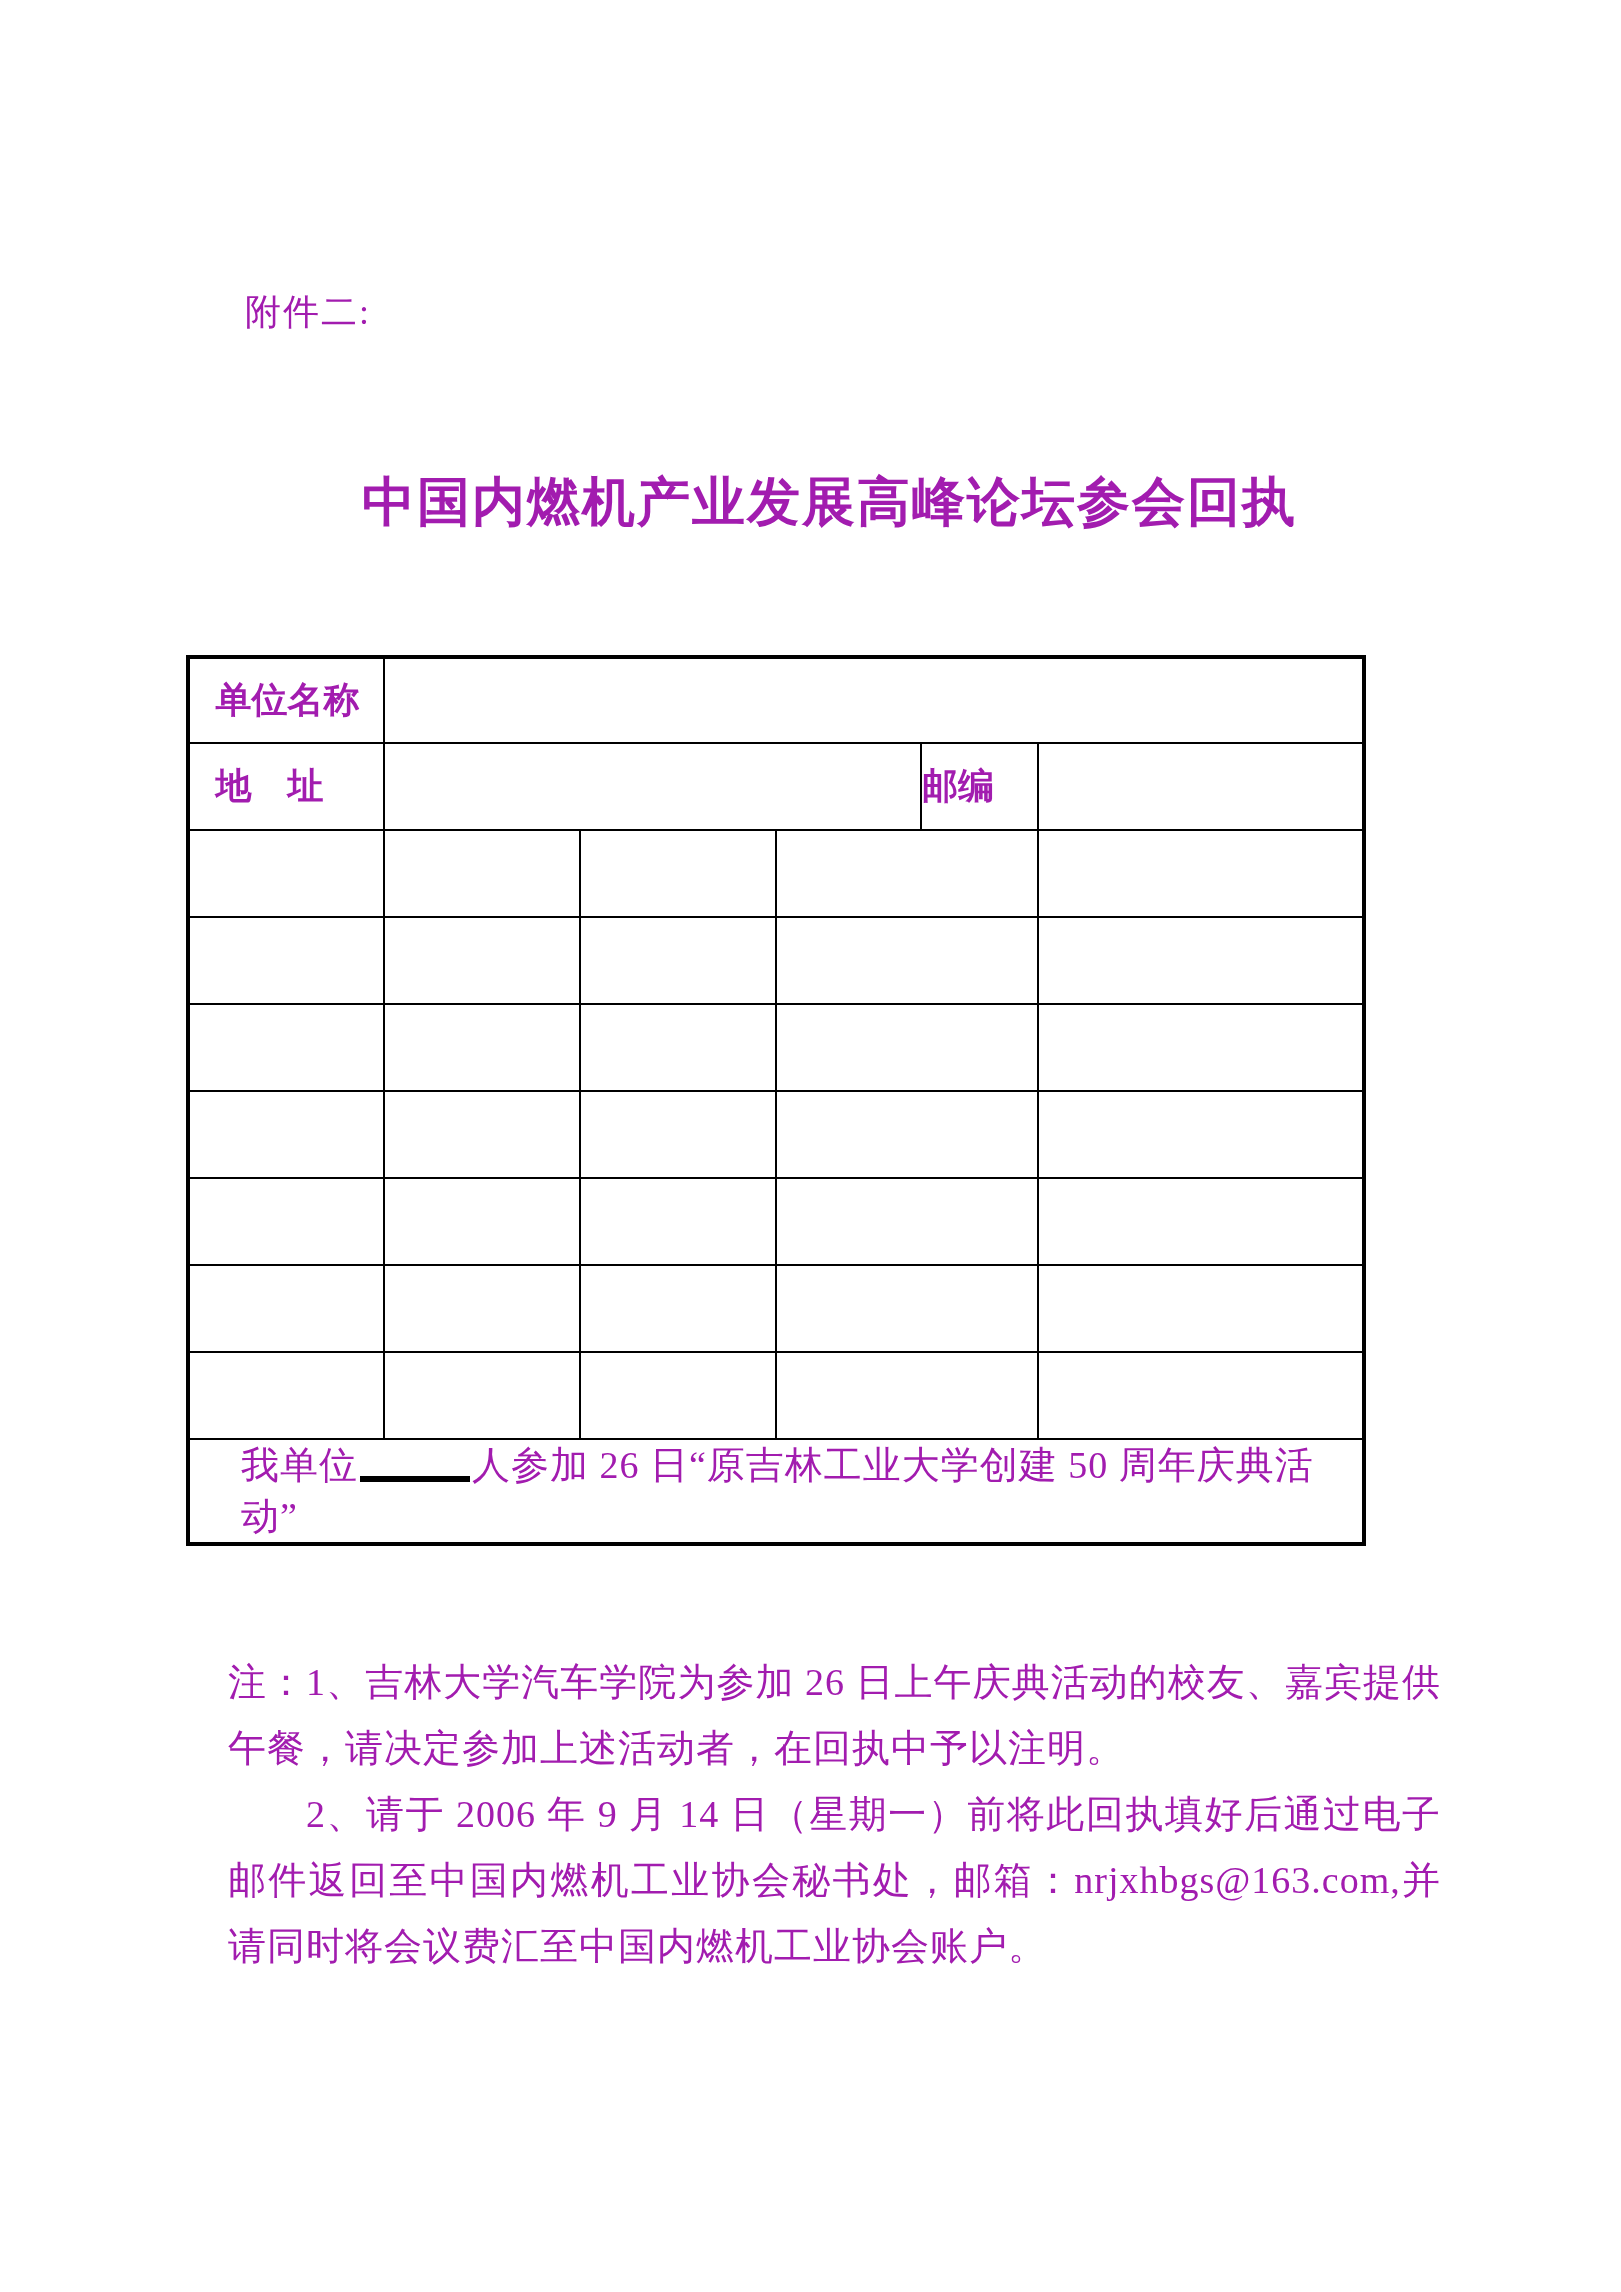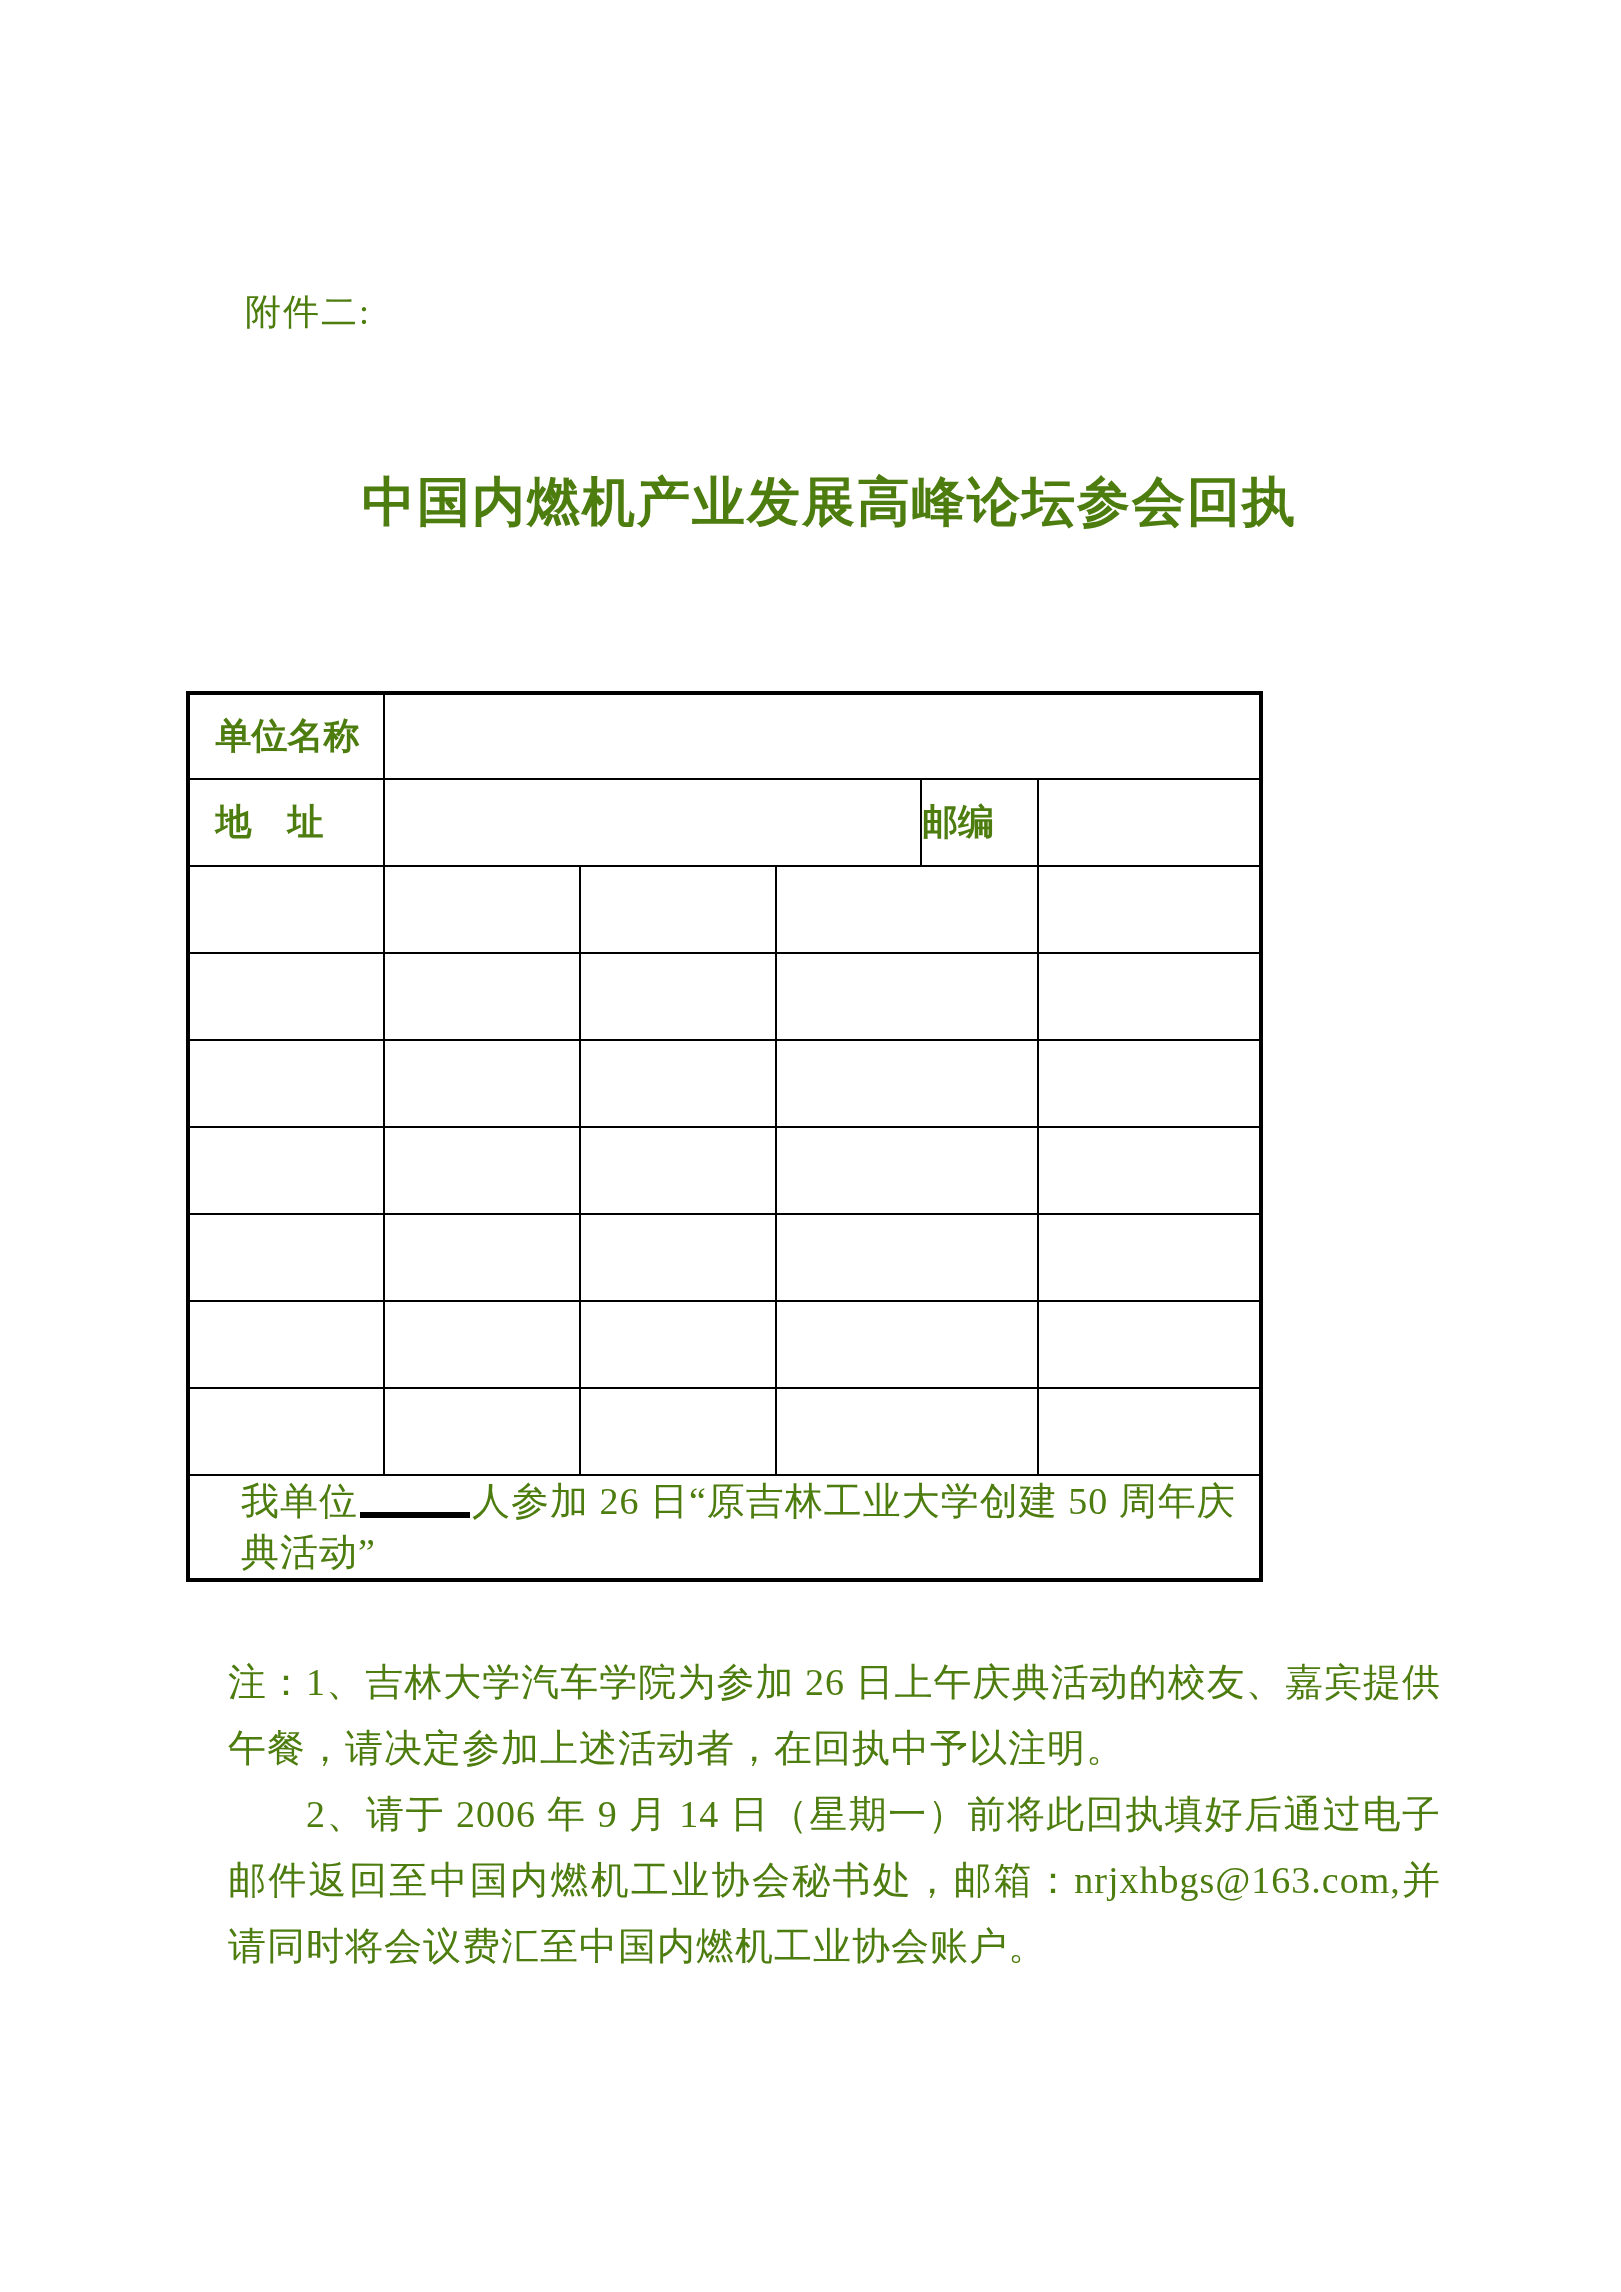--- a/index.html
+++ b/index.html
@@ -2,21 +2,21 @@
 <html><head>
 <meta charset="utf-8">
 <style>
   * { margin: 0; padding: 0; box-sizing: border-box; }
   html, body { background: #ffffff; }
   .page {
     position: relative;
     width: 1621px;
     height: 2293px;
     background: #ffffff;
-    color: #4d7c0f;
+    color: #a21caf;
     overflow: hidden;
     border-radius: 30px;
   }
   .attachment {
     position: absolute;
     left: 245px;
     top: 288px;
     font-family: "Liberation Serif", serif;
     font-size: 36px;
     letter-spacing: 2px;
@@ -30,25 +30,24 @@
     font-family: "Liberation Sans", sans-serif;
     font-weight: bold;
     font-size: 53px;
     letter-spacing: 2px;
     padding-left: 38px;
   }
   table.form {
     position: absolute;
     left: 186px;
     top: 655px;
-    width: 1077px;
+    width: 1180px;
     border-collapse: collapse;
     table-layout: fixed;
     border: 4.9px solid #000;
-    margin-top: 36px;
   }
   table.form td {
     border: 2px solid #000;
     border-top-width: 2.9px;
     border-bottom-width: 2.9px;
     font-family: "Liberation Sans", sans-serif;
     font-size: 36px;
     font-weight: bold;
     text-align: left;
     vertical-align: middle;

